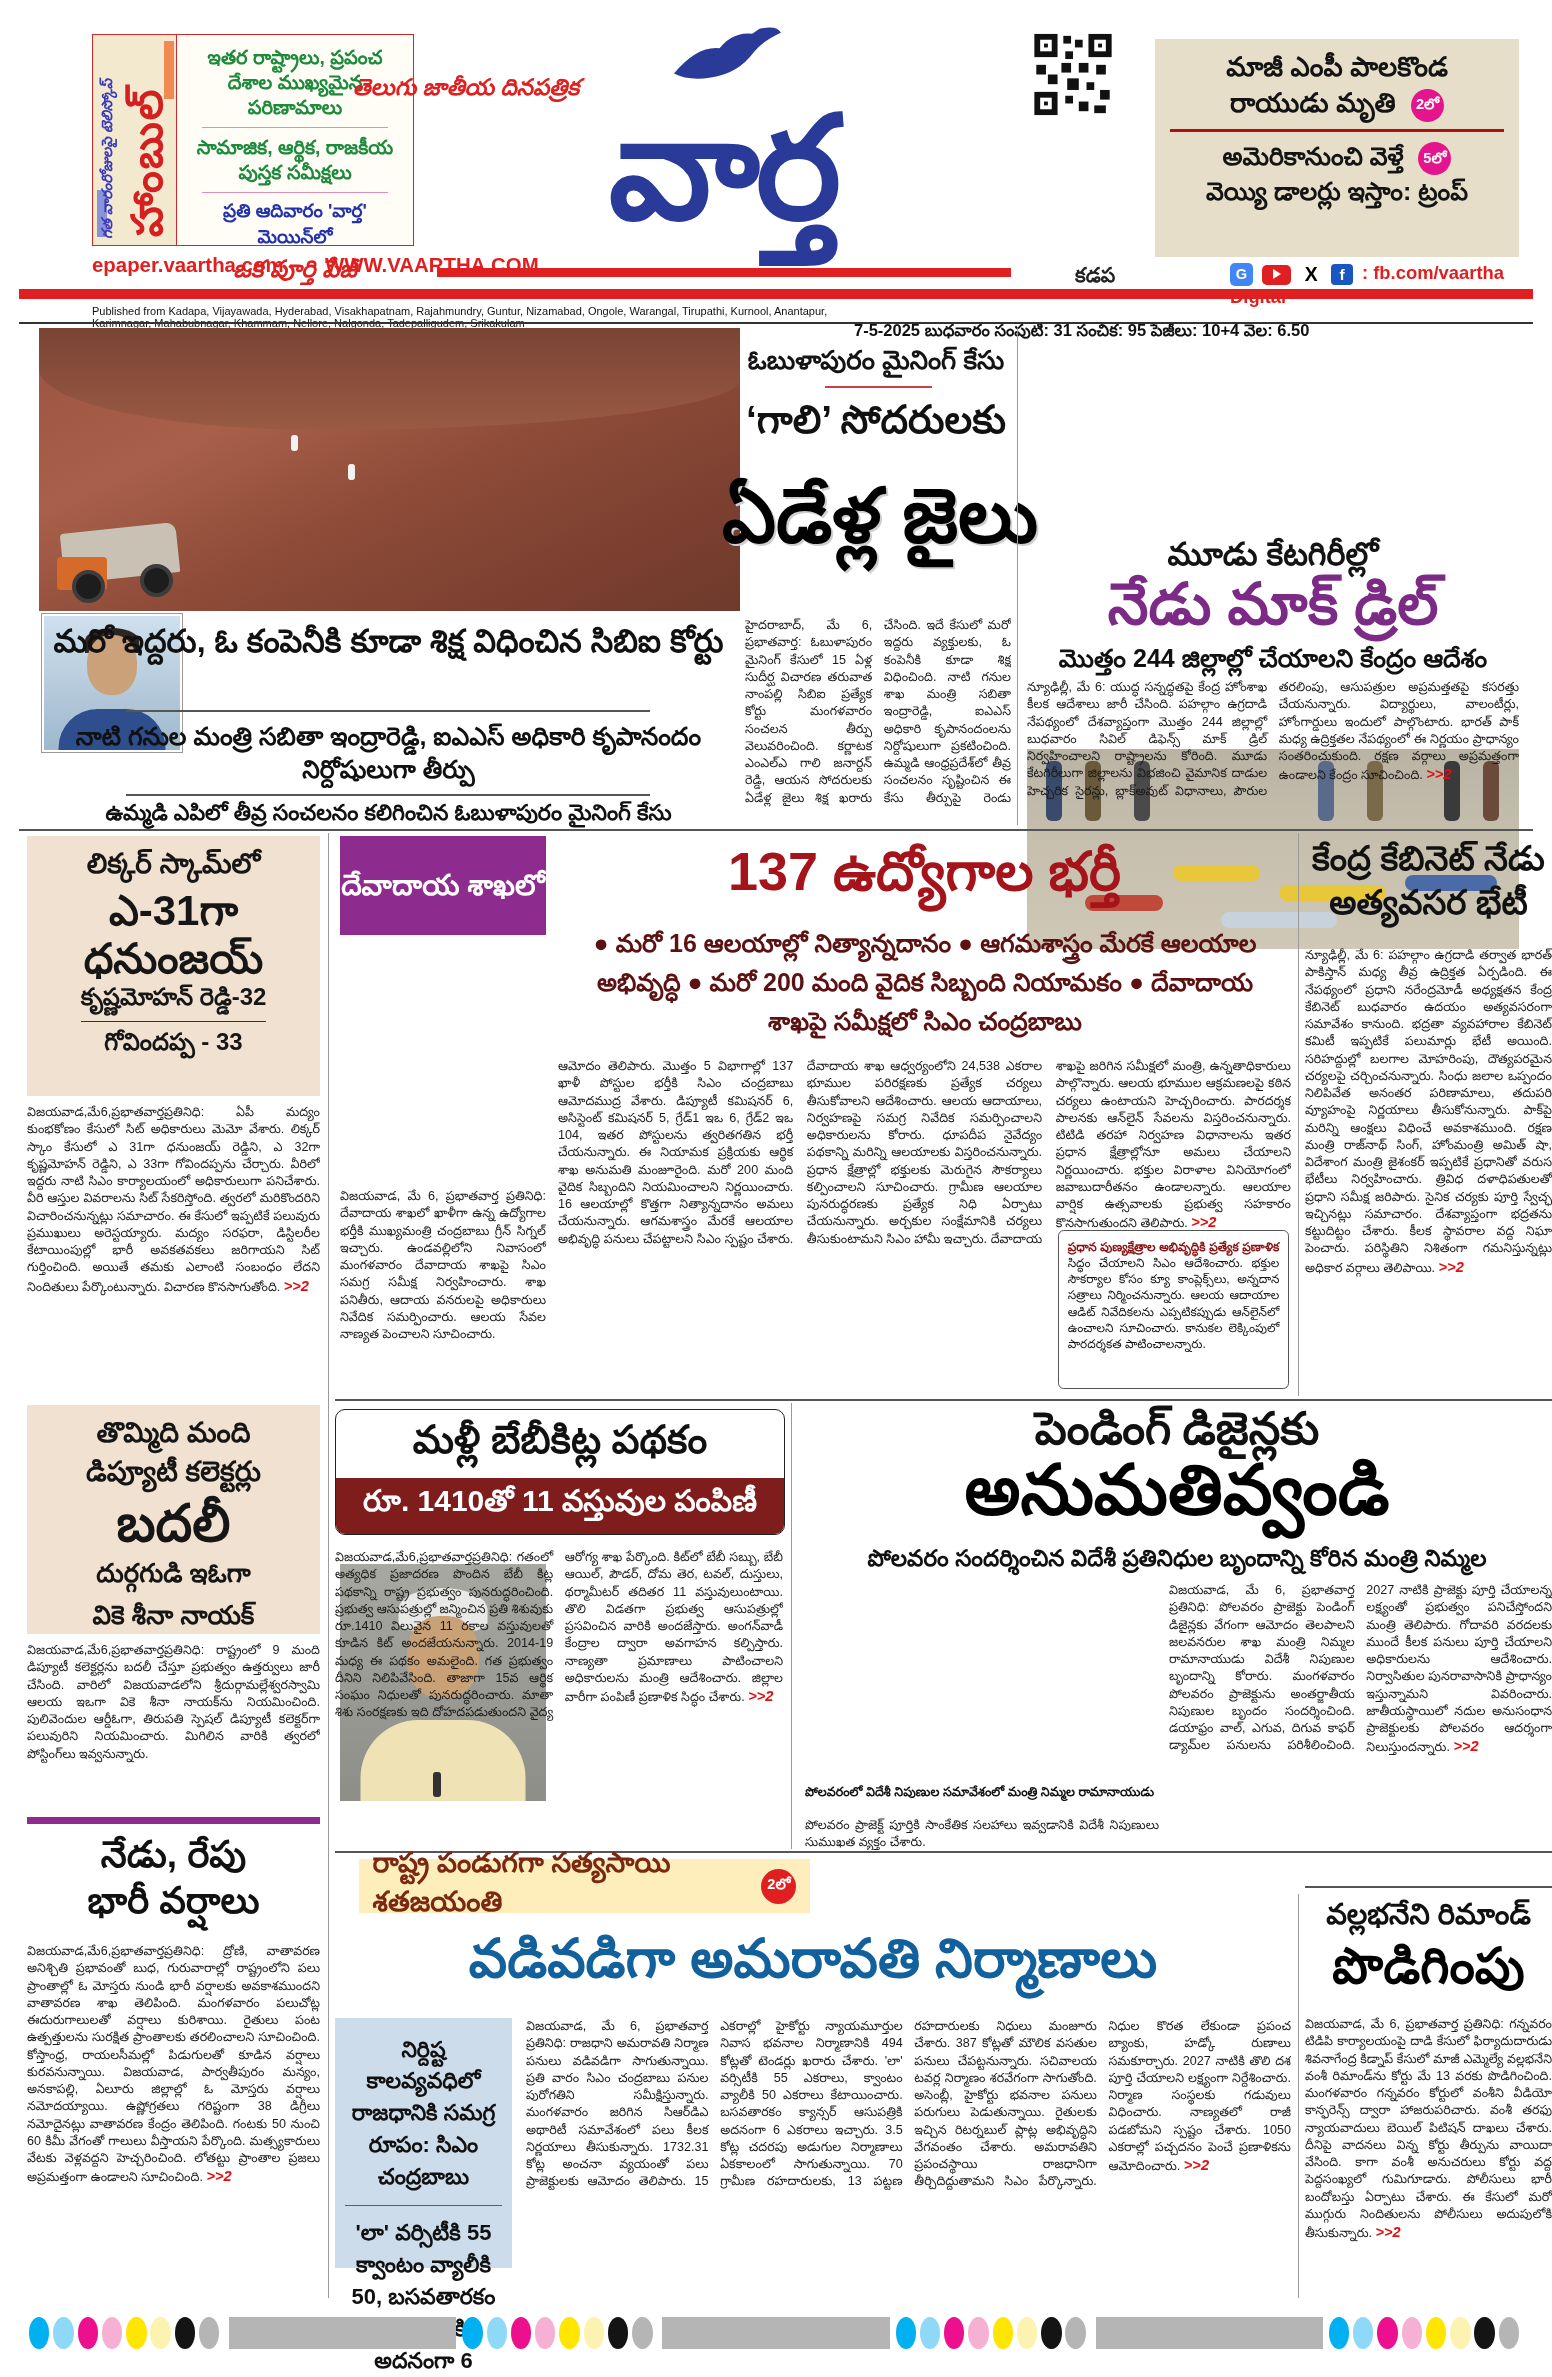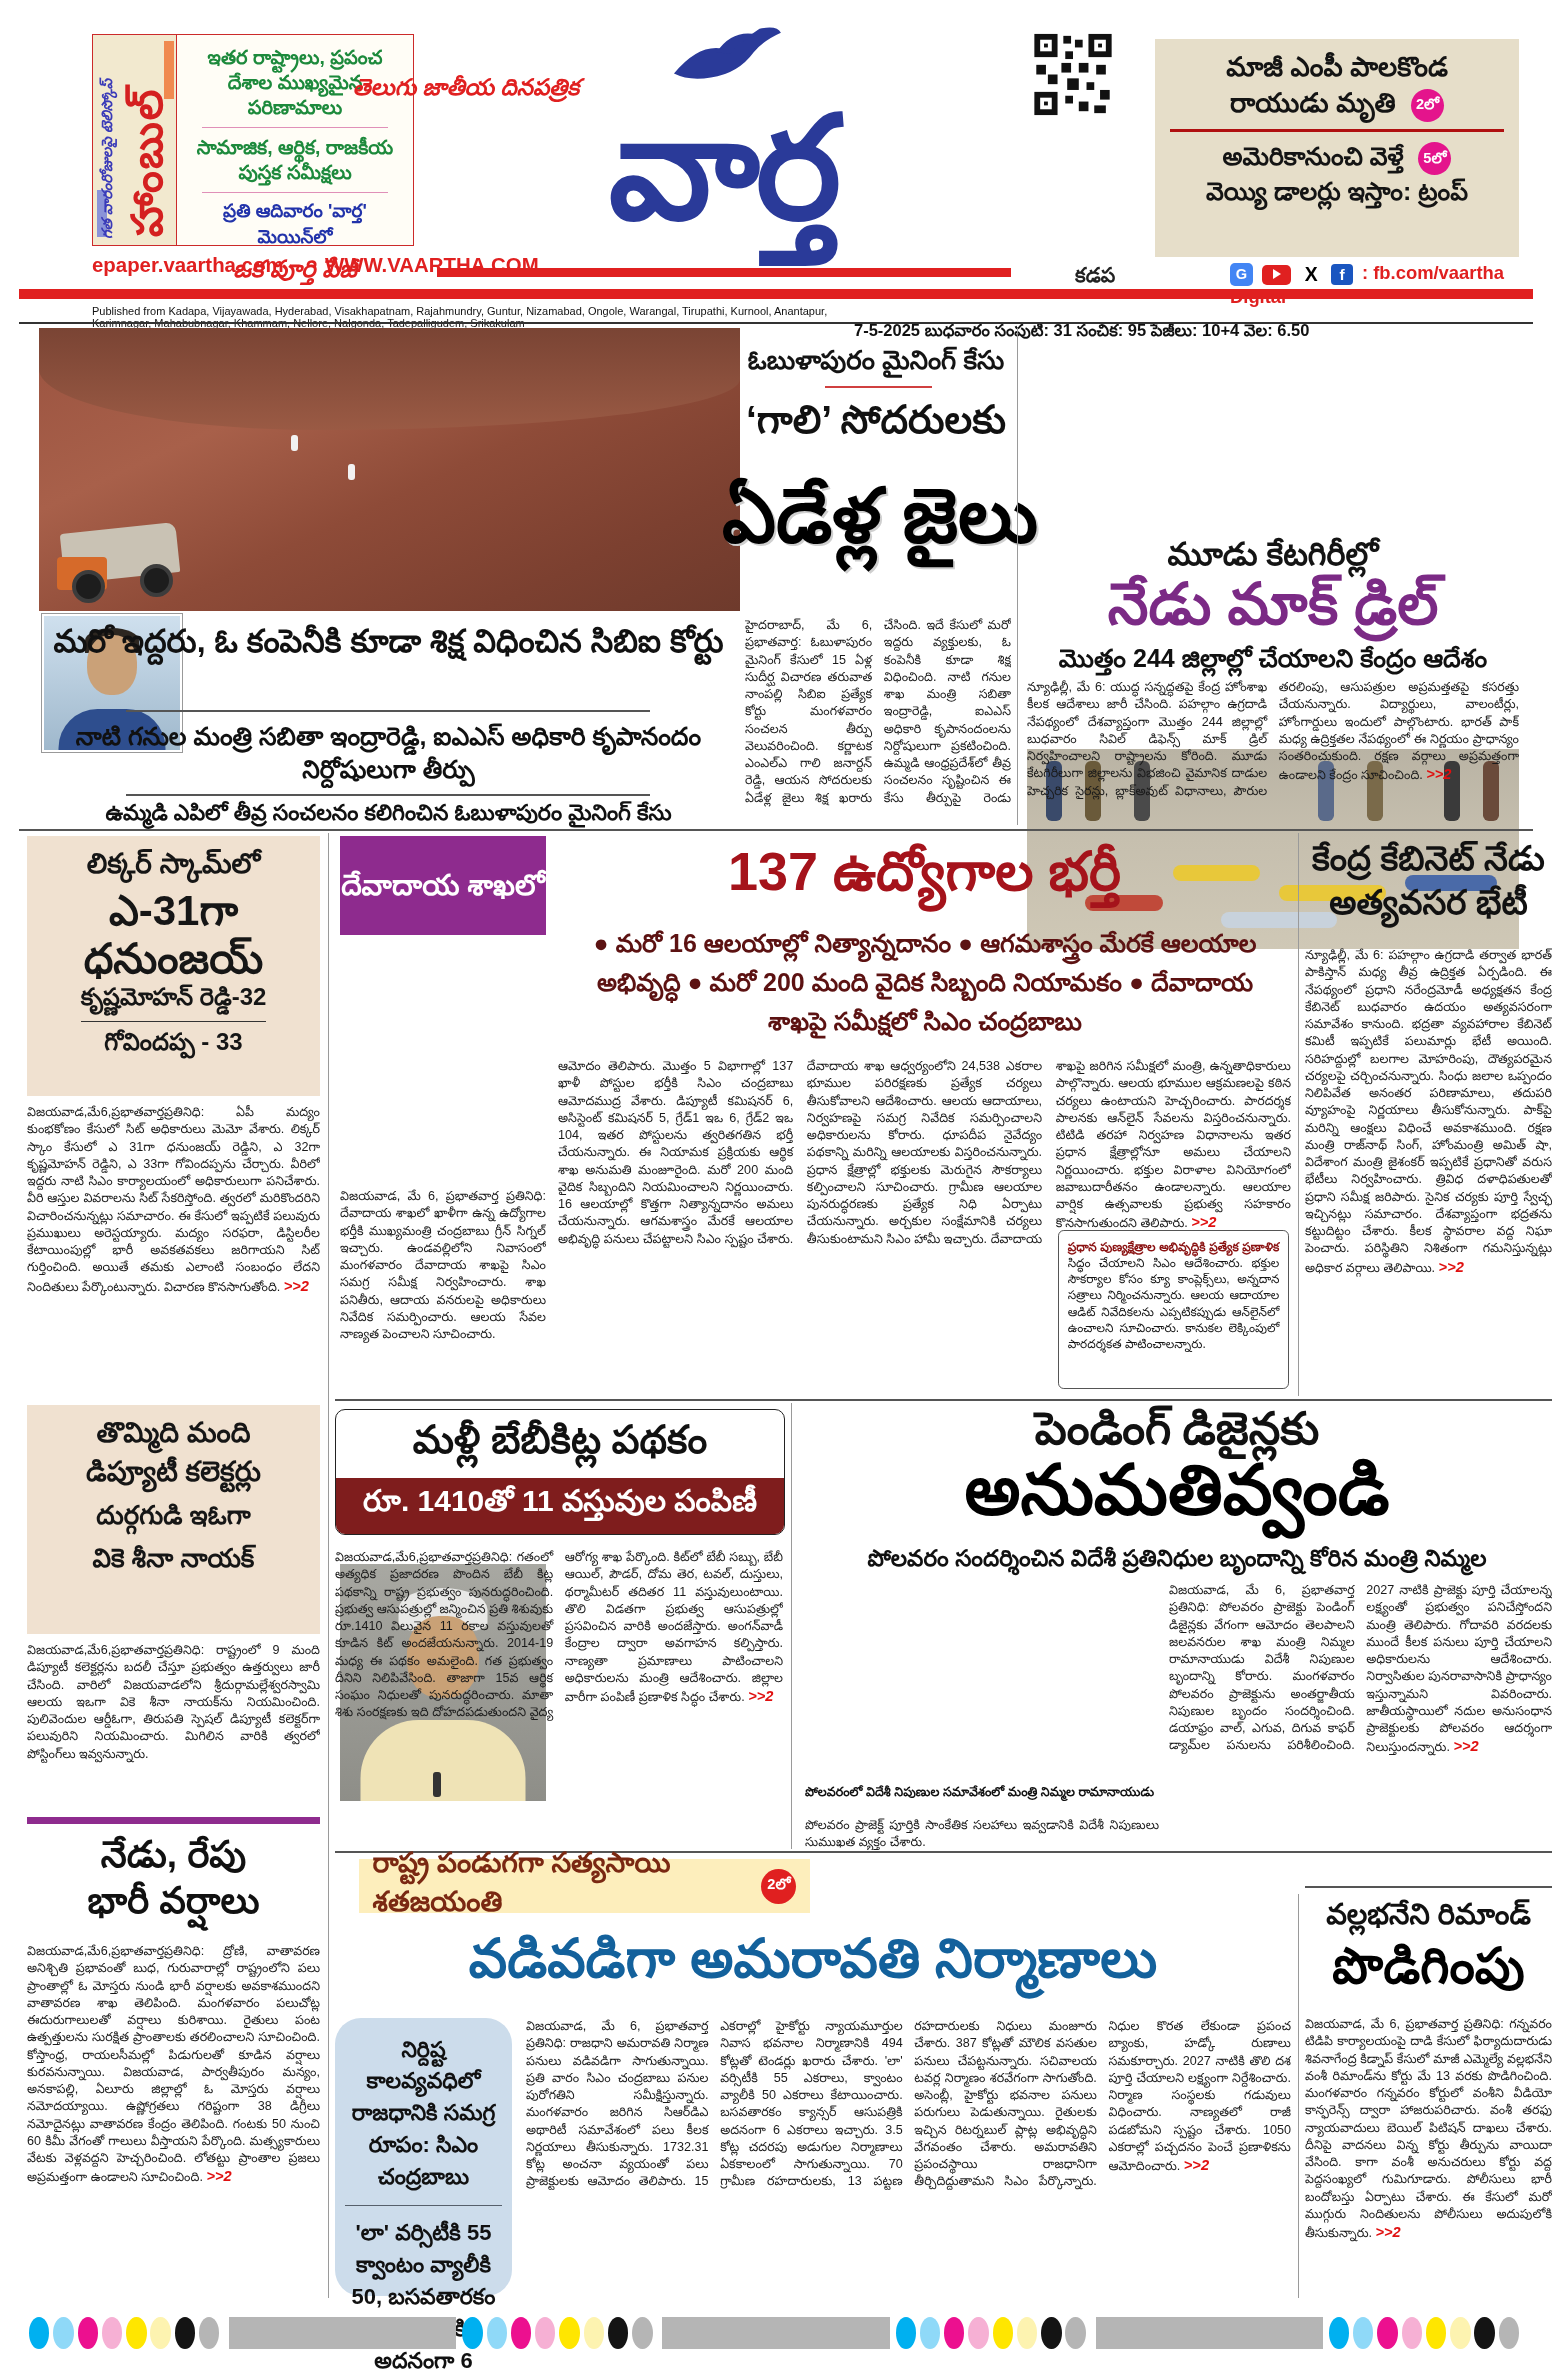--- a/index.html
+++ b/index.html
@@ -311,20 +311,21 @@
   <div class="abs bt" style="left:1305px;top:947px;width:247px;height:444px;">
     <span>న్యూఢిల్లీ, మే 6: పహల్గాం ఉగ్రదాడి తర్వాత భారత్ పాకిస్తాన్ మధ్య తీవ్ర ఉద్రిక్తత ఏర్పడింది. ఈ నేపథ్యంలో ప్రధాని నరేంద్రమోడీ అధ్యక్షతన కేంద్ర కేబినెట్ బుధవారం ఉదయం అత్యవసరంగా సమావేశం కానుంది. భద్రతా వ్యవహారాల కేబినెట్ కమిటీ ఇప్పటికే పలుమార్లు భేటీ అయింది. సరిహద్దుల్లో బలగాల మోహరింపు, దౌత్యపరమైన చర్యలపై చర్చించనున్నారు. సింధు జలాల ఒప్పందం నిలిపివేత అనంతర పరిణామాలు, తదుపరి వ్యూహంపై నిర్ణయాలు తీసుకోనున్నారు. పాక్‌పై మరిన్ని ఆంక్షలు విధించే అవకాశముంది. రక్షణ మంత్రి రాజ్‌నాథ్ సింగ్, హోంమంత్రి అమిత్ షా, విదేశాంగ మంత్రి జైశంకర్ ఇప్పటికే ప్రధానితో వరుస భేటీలు నిర్వహించారు. త్రివిధ దళాధిపతులతో ప్రధాని సమీక్ష జరిపారు. సైనిక చర్యకు పూర్తి స్వేచ్ఛ ఇచ్చినట్లు సమాచారం. దేశవ్యాప్తంగా భద్రతను కట్టుదిట్టం చేశారు. కీలక స్థావరాల వద్ద నిఘా పెంచారు. పరిస్థితిని నిశితంగా గమనిస్తున్నట్లు అధికార వర్గాలు తెలిపాయి.</span>
     <span class="jump">&gt;&gt;2</span>
   </div>
 
   <div class="abs rule-h" style="left:335px;top:1399px;width:1218px;"></div>
 
   <div class="abs cream-box" style="left:27px;top:1405px;width:293px;height:229px;box-sizing:border-box;">
     <div class="lh1">తొమ్మిది మంది</div>
     <div class="lh1">డిప్యూటీ కలెక్టర్లు</div>
+    <div style="font-size:52px;font-weight:800;line-height:1.1;">బదలీ</div>
     <div class="lh4" style="font-size:26px;">దుర్గగుడి ఇఓగా</div>
     <div class="lh4" style="font-size:26px;">వికె శీనా నాయక్</div>
   </div>
   <div class="abs bt" style="left:27px;top:1642px;width:293px;height:167px;">విజయవాడ,మే6,ప్రభాతవార్తప్రతినిధి: రాష్ట్రంలో 9 మంది డిప్యూటీ కలెక్టర్లను బదలీ చేస్తూ ప్రభుత్వం ఉత్తర్వులు జారీ చేసింది. వారిలో విజయవాడలోని శ్రీదుర్గామల్లేశ్వరస్వామి ఆలయ ఇఒగా వికె శీనా నాయక్‌ను నియమించింది. పులివెందుల ఆర్డీఓగా, తిరుపతి స్పెషల్ డిప్యూటీ కలెక్టర్‌గా పలువురిని నియమించారు. మిగిలిన వారికి త్వరలో పోస్టింగ్‌లు ఇవ్వనున్నారు.</div>
   <div class="abs purple-rule" style="left:27px;top:1817px;width:293px;height:6.8px;"></div>
   <div class="abs ctr rains-head" style="left:27px;top:1832px;width:293px;">
     <div>నేడు, రేపు</div>
     <div>భారీ వర్షాలు</div>
   </div>
   <div class="abs bt" style="left:27px;top:1943px;width:293px;height:351px;">
@@ -356,21 +357,21 @@
 
   <div class="abs rule-h" style="left:335px;top:1851px;width:1218px;"></div>
 
   <div class="abs yellow-strip" style="left:335px;top:1859px;width:451px;height:54px;box-sizing:border-box;">
     <div class="ys-text">రాష్ట్ర పండుగగా సత్యసాయి శతజయంతి</div>
     <div class="badge-red">2లో</div>
   </div>
 
   <div class="abs ctr ama-head" style="left:335px;top:1927px;width:956px;">వడివడిగా అమరావతి నిర్మాణాలు</div>
 
-  <div class="abs blue-box" style="left:335px;top:2018px;width:177px;height:278px;box-sizing:border-box;border-radius:26px;">
+  <div class="abs blue-box" style="left:335px;top:2018px;width:177px;height:250px;box-sizing:border-box;">
     <div class="bb1">నిర్దిష్ట కాలవ్యవధిలో రాజధానికి సమగ్ర రూపం: సిఎం చంద్రబాబు</div>
     <div class="bb2">'లా' వర్సిటీకి 55 క్వాంటం వ్యాలీకి 50, బసవతారకం ఆసుపత్రికి అదనంగా 6 ఎకరాలు కేటాయింపు</div>
   </div>
   <div class="abs bt cols4" style="left:526px;top:2018px;width:765px;height:279px;">
     <span>విజయవాడ, మే 6, ప్రభాతవార్త ప్రతినిధి: రాజధాని అమరావతి నిర్మాణ పనులు వడివడిగా సాగుతున్నాయి. ప్రతి వారం సిఎం చంద్రబాబు పనుల పురోగతిని సమీక్షిస్తున్నారు. మంగళవారం జరిగిన సిఆర్‌డిఎ అథారిటీ సమావేశంలో పలు కీలక నిర్ణయాలు తీసుకున్నారు. 1732.31 కోట్ల అంచనా వ్యయంతో పలు ప్రాజెక్టులకు ఆమోదం తెలిపారు. 15 ఎకరాల్లో హైకోర్టు న్యాయమూర్తుల నివాస భవనాల నిర్మాణానికి 494 కోట్లతో టెండర్లు ఖరారు చేశారు. 'లా' వర్సిటీకి 55 ఎకరాలు, క్వాంటం వ్యాలీకి 50 ఎకరాలు కేటాయించారు. బసవతారకం క్యాన్సర్ ఆసుపత్రికి అదనంగా 6 ఎకరాలు ఇచ్చారు. 3.5 కోట్ల చదరపు అడుగుల నిర్మాణాలు ఏకకాలంలో సాగుతున్నాయి. 70 గ్రామీణ రహదారులకు, 13 పట్టణ రహదారులకు నిధులు మంజూరు చేశారు. 387 కోట్లతో మౌలిక వసతుల పనులు చేపట్టనున్నారు. సచివాలయ టవర్ల నిర్మాణం శరవేగంగా సాగుతోంది. అసెంబ్లీ, హైకోర్టు భవనాల పనులు పరుగులు పెడుతున్నాయి. రైతులకు ఇచ్చిన రిటర్నబుల్ ప్లాట్ల అభివృద్ధిని వేగవంతం చేశారు. అమరావతిని ప్రపంచస్థాయి రాజధానిగా తీర్చిదిద్దుతామని సిఎం పేర్కొన్నారు. నిధుల కొరత లేకుండా ప్రపంచ బ్యాంకు, హడ్కో రుణాలు సమకూర్చారు. 2027 నాటికి తొలి దశ పూర్తి చేయాలని లక్ష్యంగా నిర్దేశించారు. నిర్మాణ సంస్థలకు గడువులు విధించారు. నాణ్యతలో రాజీ పడబోమని స్పష్టం చేశారు. 1050 ఎకరాల్లో పచ్చదనం పెంచే ప్రణాళికను ఆమోదించారు.</span>
     <span class="jump">&gt;&gt;2</span>
   </div>
 
   <div class="abs rule-v" style="left:1298px;top:1894px;height:404px;"></div>
   <div class="abs rule-h" style="left:1305px;top:1886px;width:247px;"></div>

